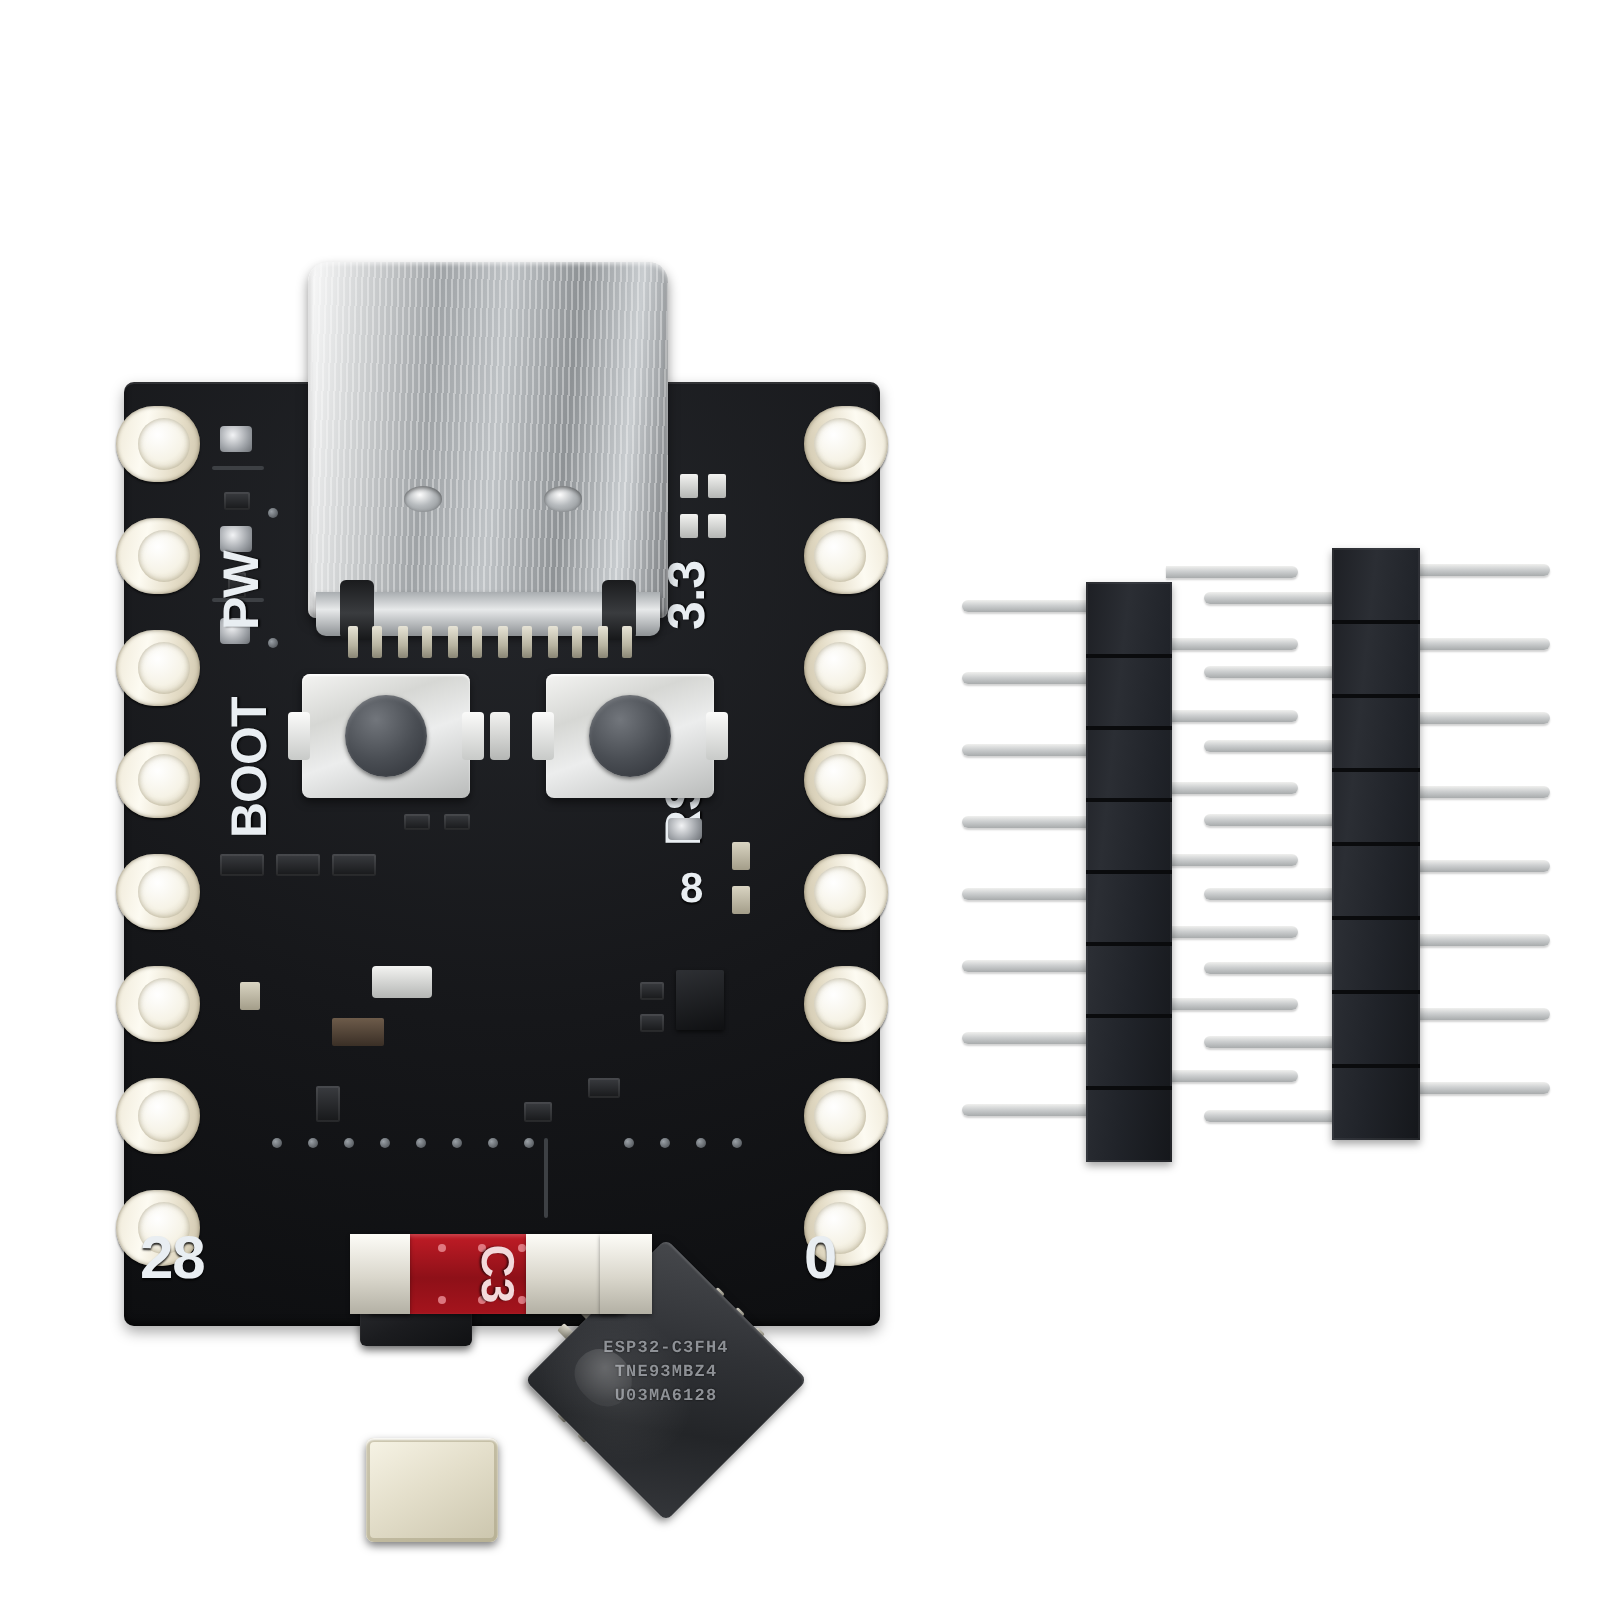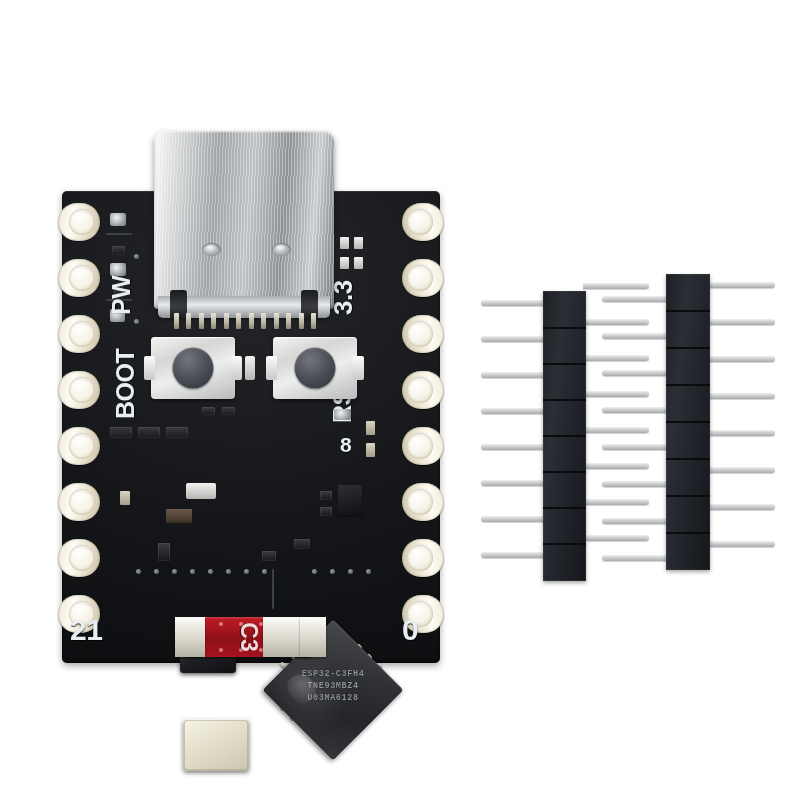--- a/index.html
+++ b/index.html
@@ -233,21 +233,21 @@
 
     <div class="smd silver" style="left:278px;top:46px;width:9px;height:12px;"></div>
     <div class="smd silver" style="left:292px;top:46px;width:9px;height:12px;"></div>
     <div class="smd silver" style="left:278px;top:66px;width:9px;height:12px;"></div>
     <div class="smd silver" style="left:292px;top:66px;width:9px;height:12px;"></div>
     <div class="trace" style="left:258px;top:40px;width:2px;height:54px;"></div>
     <div class="trace" style="left:266px;top:40px;width:2px;height:54px;"></div>
 
     <div class="pcb-text abs" style="left:47px;top:124px;font-size:25px;transform:rotate(-90deg);transform-origin:left top;">PW</div>
     <div class="pcb-text abs" style="left:51px;top:228px;font-size:25px;transform:rotate(-90deg);transform-origin:left top;">BOOT</div>
-    <div class="pcb-text abs" style="left:8px;top:424px;font-size:30px;">21</div>
+    <div class="pcb-text abs" style="left:8px;top:424px;font-size:30px;">28</div>
 
     <div class="pcb-text abs" style="left:240px;top:14px;font-size:26px;transform:rotate(-90deg);transform-origin:left top;">5V</div>
     <div class="pcb-text abs" style="left:240px;top:82px;font-size:26px;transform:rotate(-90deg);transform-origin:left top;">G</div>
     <div class="pcb-text abs" style="left:268px;top:124px;font-size:26px;transform:rotate(-90deg);transform-origin:left top;">3.3</div>
     <div class="pcb-text abs" style="left:268px;top:232px;font-size:25px;transform:rotate(-90deg);transform-origin:left top;">RST</div>
     <div class="pcb-text abs" style="left:278px;top:243px;font-size:21px;">8</div>
     <div class="pcb-text abs" style="left:340px;top:424px;font-size:30px;">0</div>
 
     <div class="tact abs" style="left:89px;top:146px;">
       <span class="dome"></span>

